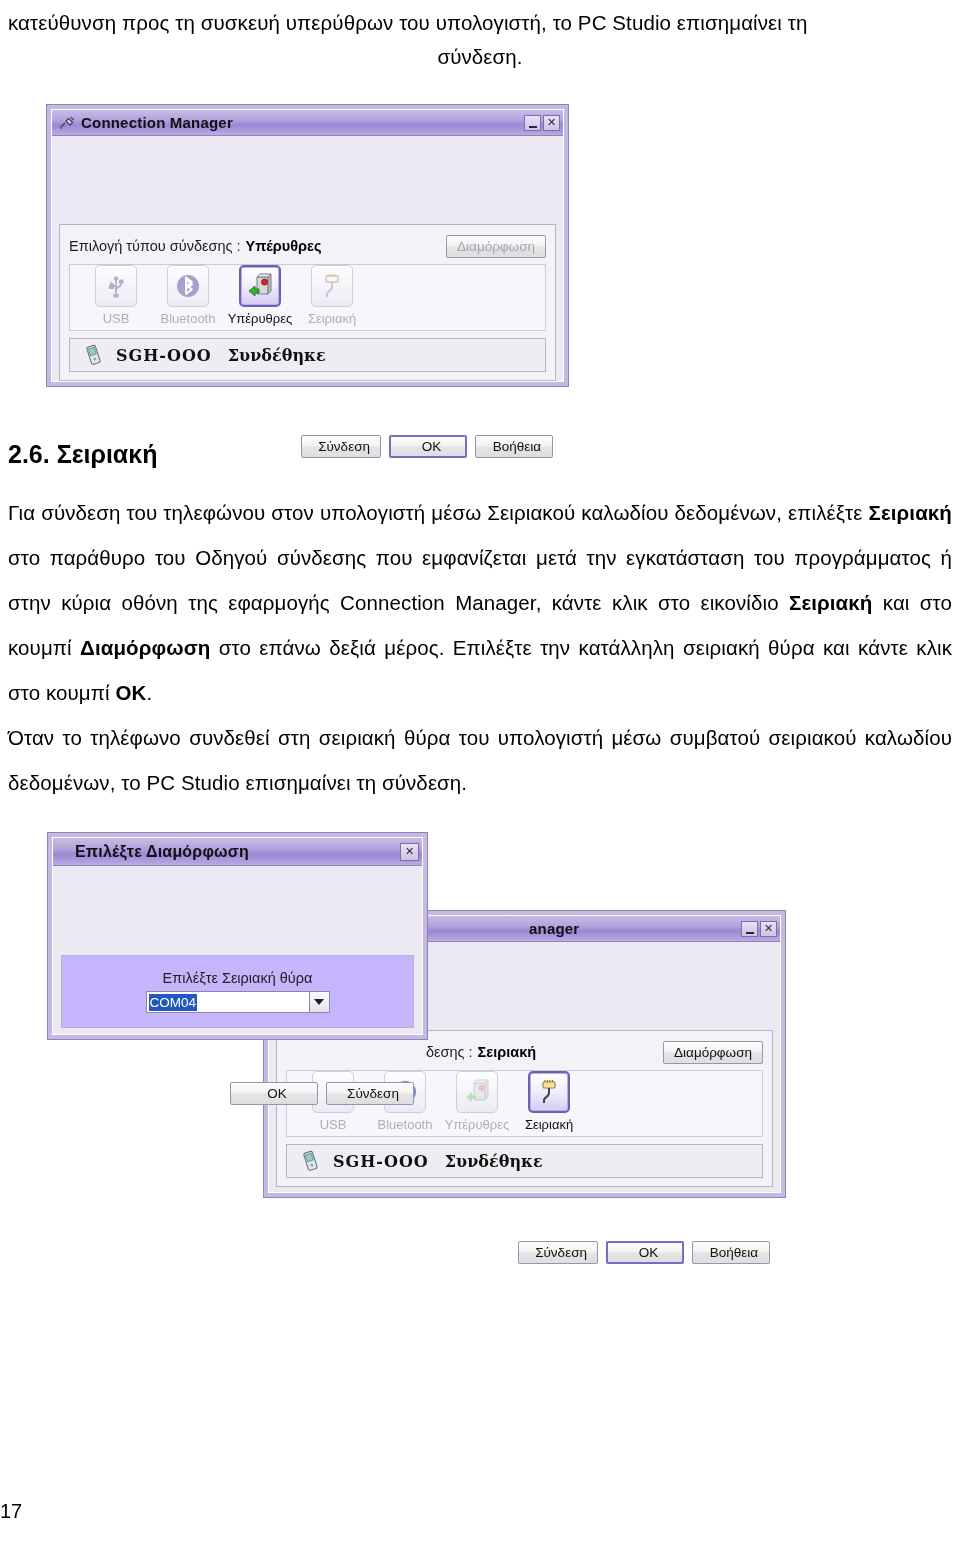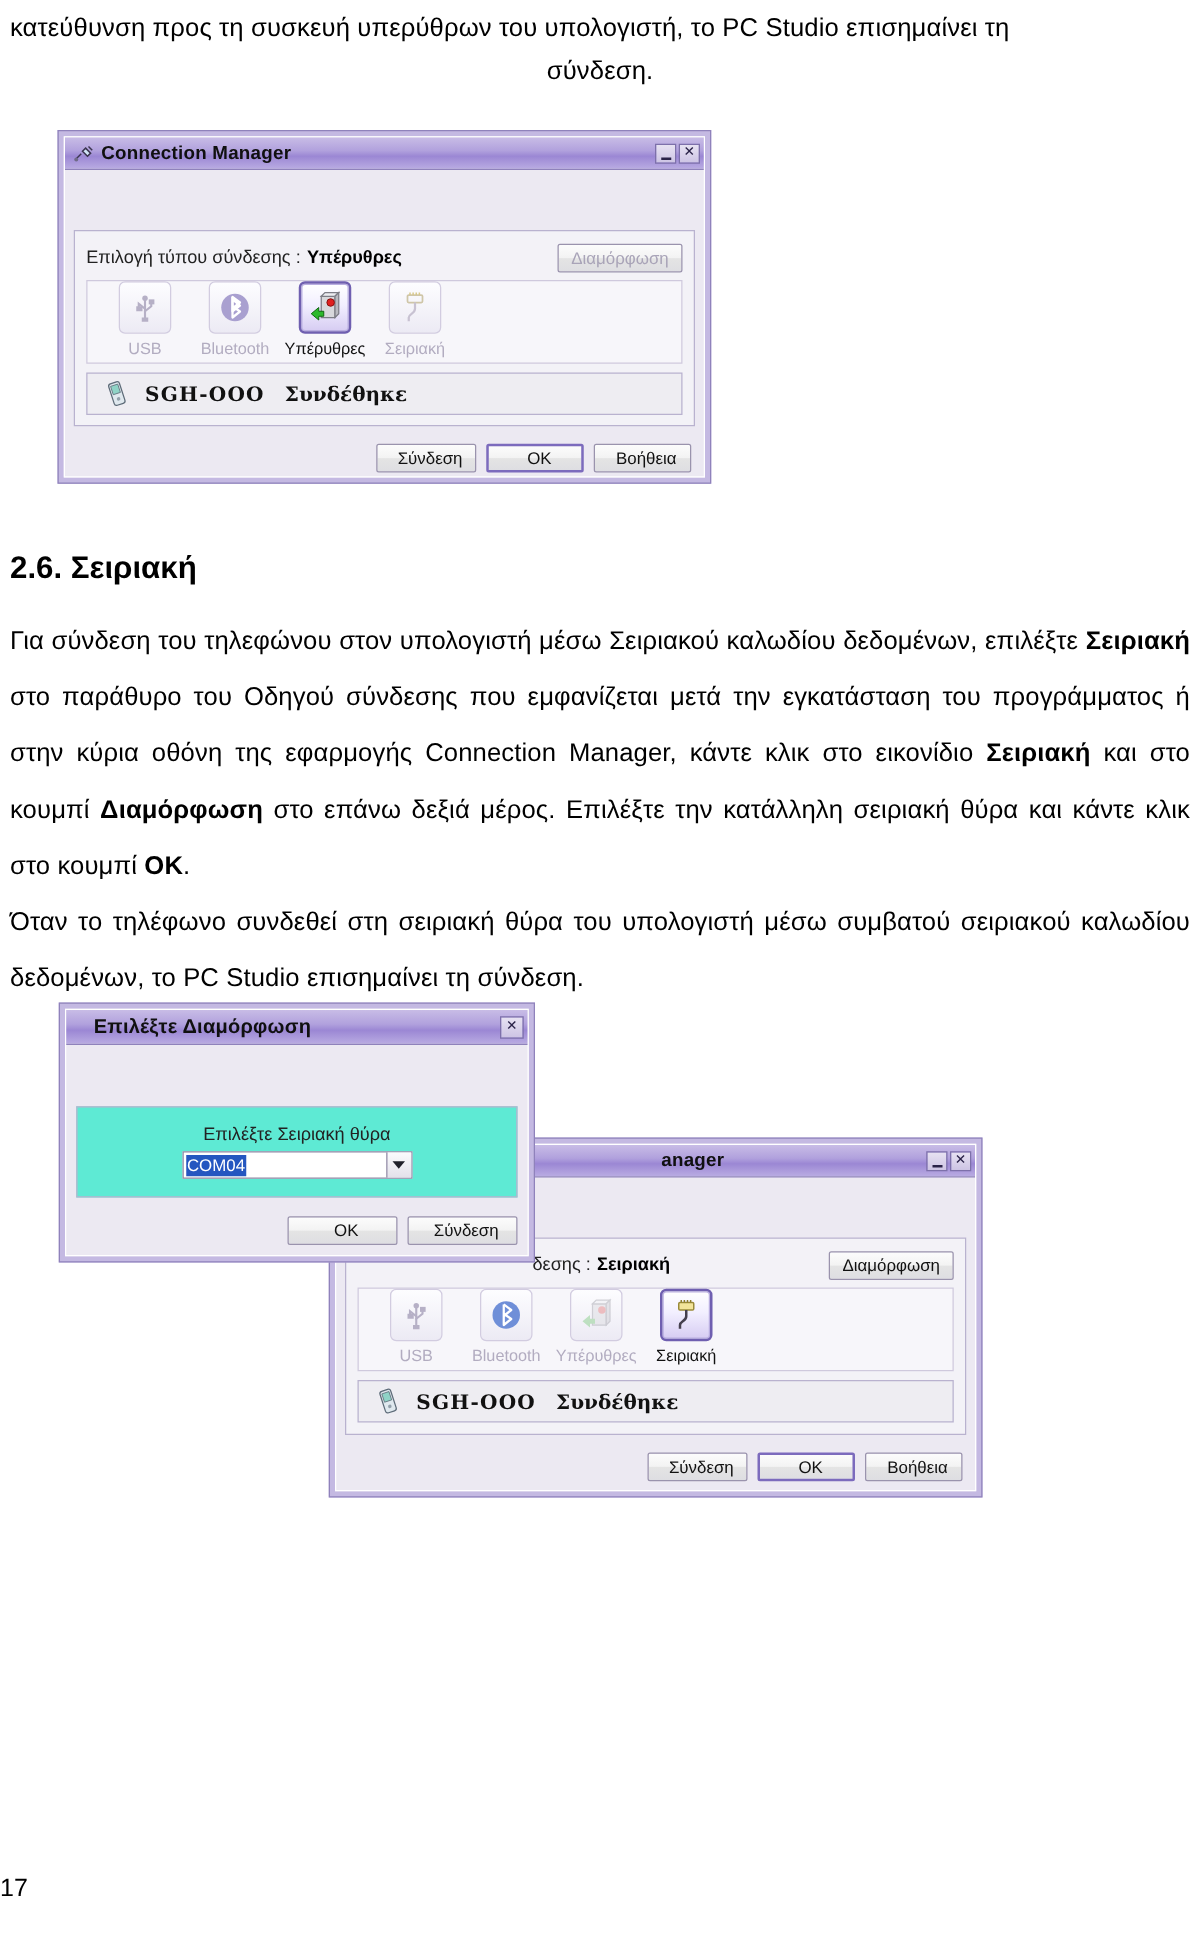--- a/index.html
+++ b/index.html
@@ -39,21 +39,21 @@
     border:1px solid #8f82bb;
     box-sizing:border-box;
     padding:4px;
   }
   .win-inner{
     background:#ece9f2;
     border:1px solid #ffffff;
     box-sizing:border-box;
     height:100%;
     position:relative;
-    display:flex;flex-direction:column;
+    display:flex;flex-direction:column;gap:40px;
   }
   .titlebar{
     height:26px;flex:0 0 26px;
     background:linear-gradient(to bottom,#c8bce6 0%,#b1a1dd 42%,#9b87d4 60%,#b9abe2 100%);
     border-bottom:1px solid #8f82bb;
     display:flex;align-items:center;
     padding:0 3px 0 6px;
     box-sizing:border-box;
   }
   .titlebar .tb-icon{
@@ -148,21 +148,21 @@
 
   .footer-btns{
     display:flex;justify-content:flex-end;align-items:center;
     gap:8px;
     padding:7px 10px 0 0;
   }
   .footer-btns .btn{min-width:78px;padding-left:16px;}
 
   
   .cfg-panel{
-    background:#5eead4;border:1px solid #b9b2cf;box-sizing:border-box;
+    background:#c4b5fd;border:1px solid #b9b2cf;box-sizing:border-box;
     padding:14px 10px 14px 10px;
     display:flex;flex-direction:column;align-items:center;
   }
   .cfg-label{font-size:14.5px;color:#222;margin-bottom:5px;}
   .combo{
     width:184px;height:22px;
     border:1px solid #8d86a3;
     background:#ffffff;
     display:flex;align-items:center;
     box-sizing:border-box;
@@ -430,21 +430,21 @@
 
       <div class="footer-btns" style="padding-bottom:7px;">
         <span class="btn">Σύνδεση</span>
         <span class="btn default">OK</span>
         <span class="btn">Βοήθεια</span>
       </div>
 
     </div>
   </div>
 
-  <div class="win" style="left:47px;top:802px;width:381px;height:208px;z-index:5;">
+  <div class="win" style="left:47px;top:832px;width:381px;height:208px;z-index:5;">
     <div class="win-inner">
 
       <div class="titlebar" style="height:28px;flex:0 0 28px;">
         <span class="tb-title" style="font-size:16px;padding-left:16px;">Επιλέξτε Διαμόρφωση</span>
         <span class="tb-btns">
           <span class="tb-btn" style="width:19px;height:18px;">✕</span>
         </span>
       </div>
 
       <div class="win-body" style="padding:8px;">

